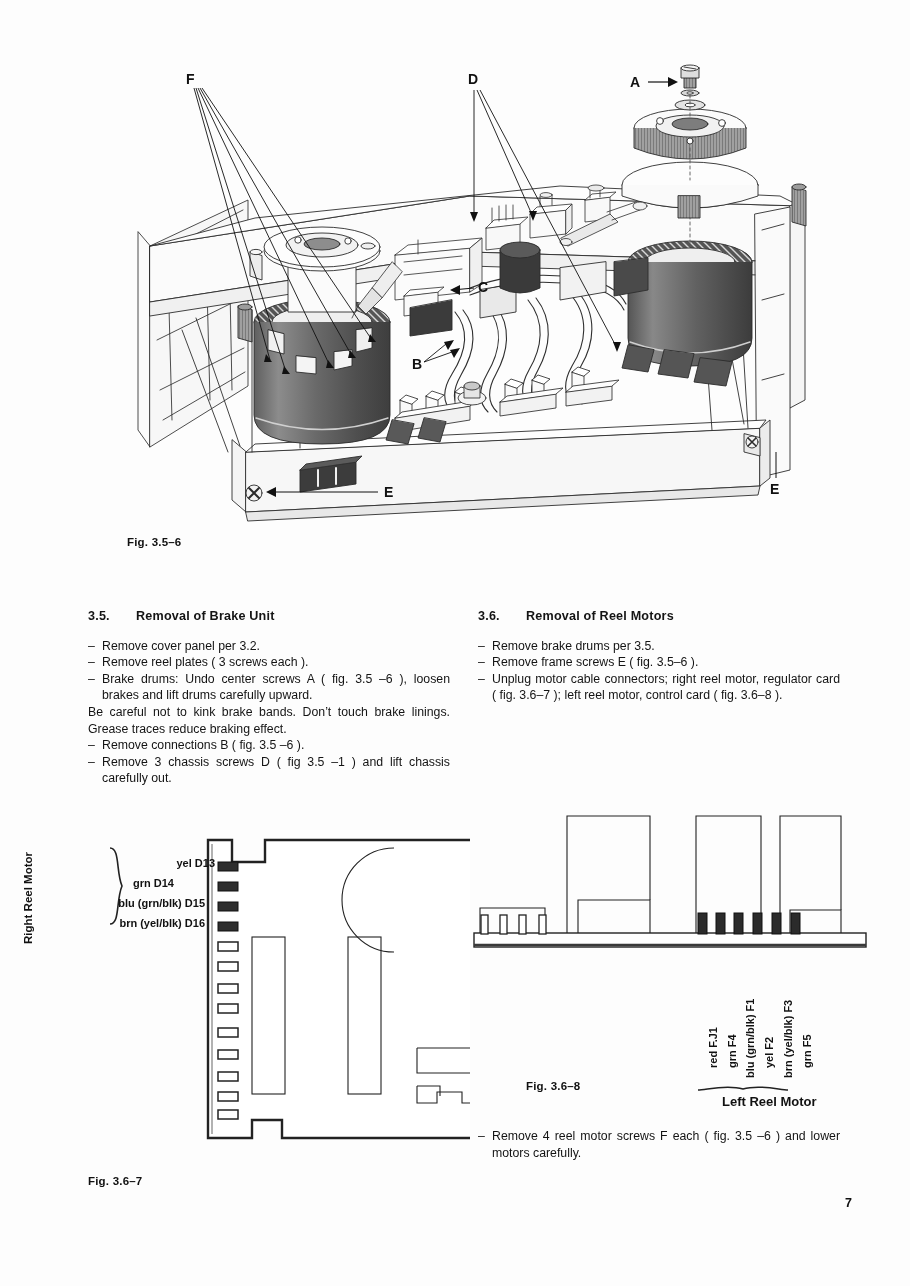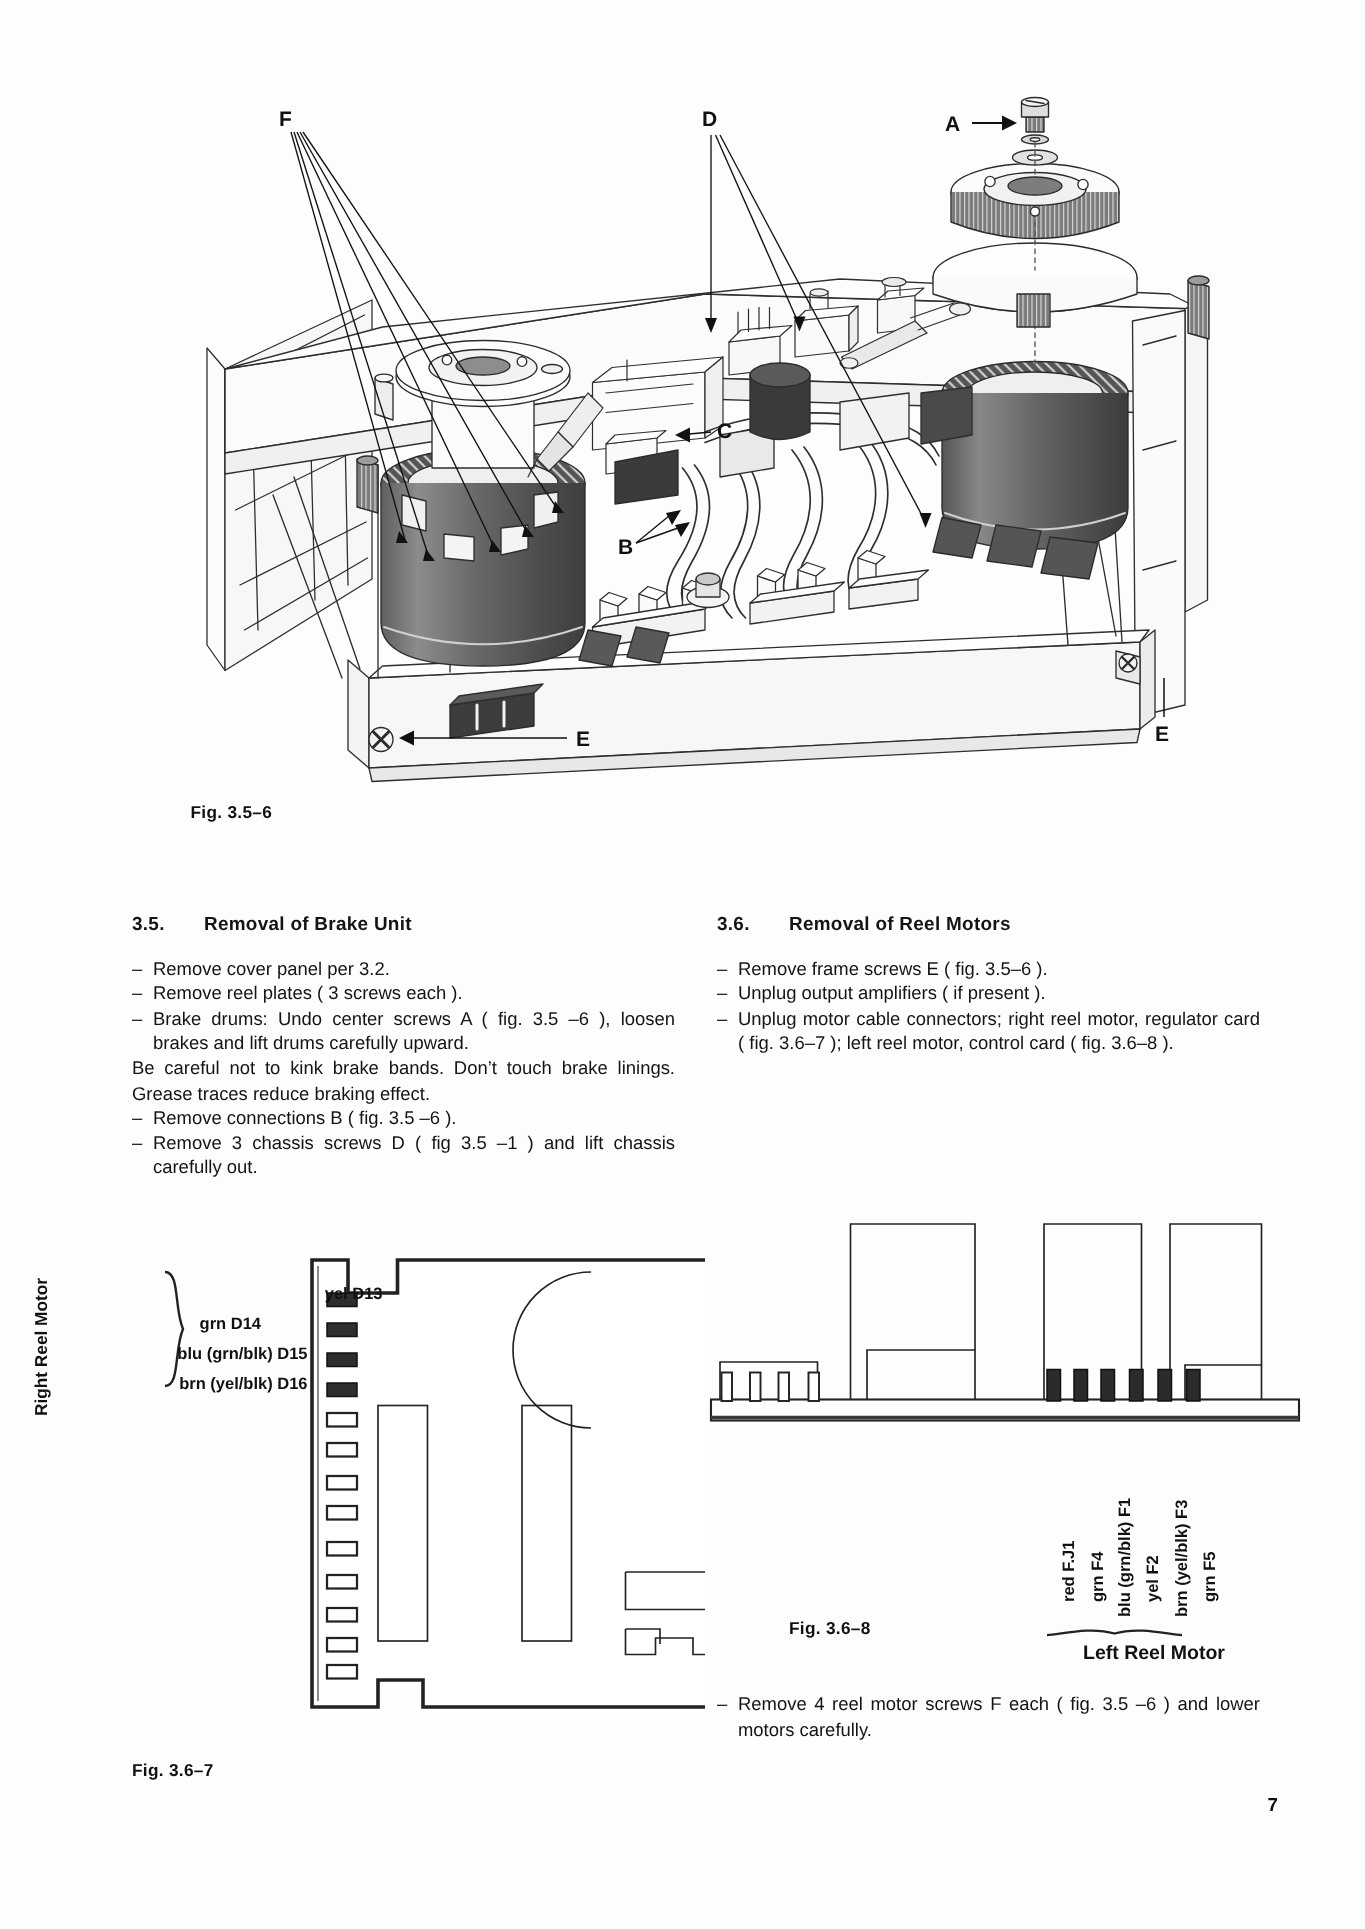--- a/index.html
+++ b/index.html
@@ -452,22 +452,22 @@
       <li class="dash">Brake drums: Undo center screws A ( fig. 3.5 –6 ), loosen brakes and lift drums carefully upward.</li>
       <li class="nodash">Be careful not to kink brake bands. Don’t touch brake linings. Grease traces reduce braking effect.</li>
       <li class="dash">Remove connections B ( fig. 3.5 –6 ).</li>
       <li class="dash">Remove 3 chassis screws D ( fig 3.5 –1 ) and lift chassis carefully out.</li>
     </ul>
   </div>
 
   <div class="col col-right">
     <div class="sec-head"><span class="num">3.6.</span><span>Removal of Reel Motors</span></div>
     <ul class="bullets">
+      <li class="dash">Remove brake drums per 3.5.</li>
       <li class="dash">Remove frame screws E ( fig. 3.5–6 ).</li>
-      <li class="dash">Unplug output amplifiers ( if present ).</li>
       <li class="dash">Unplug motor cable connectors; right reel motor, regulator card ( fig. 3.6–7 ); left reel motor, control card ( fig. 3.6–8 ).</li>
     </ul>
   </div>
 
   <div id="fig367">
     <svg width="470" height="340" viewBox="0 0 470 340" xmlns="http://www.w3.org/2000/svg">
       <g stroke="#222" fill="none">
 
         <path d="M470 20 L265 20 L265 42 L232 42 L232 20 L208 20
                  L208 318 L252 318 L252 300 L282 300 L282 318 L470 318" stroke-width="2.4" fill="#ffffff"></path>
@@ -500,21 +500,21 @@
         <rect x="218" y="252" width="20" height="9" fill="#ffffff" stroke="#222" stroke-width="1.5"></rect>
         <rect x="218" y="272" width="20" height="9" fill="#ffffff" stroke="#222" stroke-width="1.5"></rect>
         <rect x="218" y="290" width="20" height="9" fill="#ffffff" stroke="#222" stroke-width="1.5"></rect>
       </g>
 
       <path d="M110 28 C120 28 116 52 122 66 C116 80 120 104 110 104" stroke="#222" stroke-width="1.6" fill="none"></path>
     </svg>
 
     <div class="vert-text" style="left:22px; top:124px;">Right Reel Motor</div>
 
-    <div class="pin-label" style="left:0px; top:37px; width:215px;padding-left:40px;">yel D13</div>
+    <div class="pin-label" style="left:0px; top:37px; width:215px;">yel D13</div>
     <div class="pin-label" style="left:0px; top:57px; width:174px;">grn D14</div>
     <div class="pin-label" style="left:0px; top:77px; width:205px;">blu (grn/blk) D15</div>
     <div class="pin-label" style="left:0px; top:97px; width:205px;">brn (yel/blk) D16</div>
   </div>
 
   <div class="caption abs" id="cap-367">Fig. 3.6–7</div>
 
   <div id="fig368">
     <svg width="450" height="330" viewBox="0 0 450 330" xmlns="http://www.w3.org/2000/svg">
       <g stroke="#222" fill="none" stroke-width="1.1">

